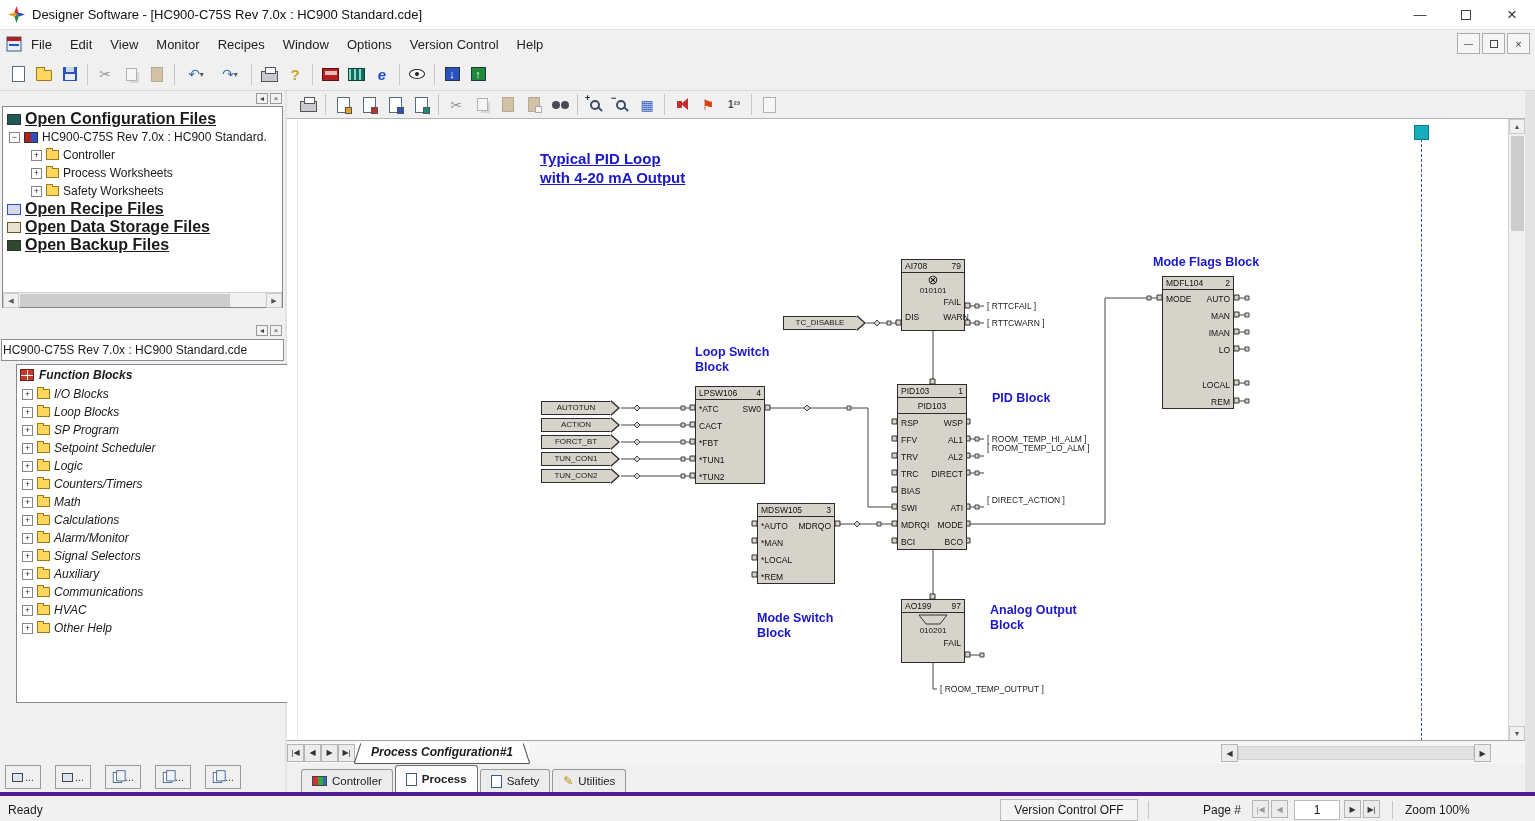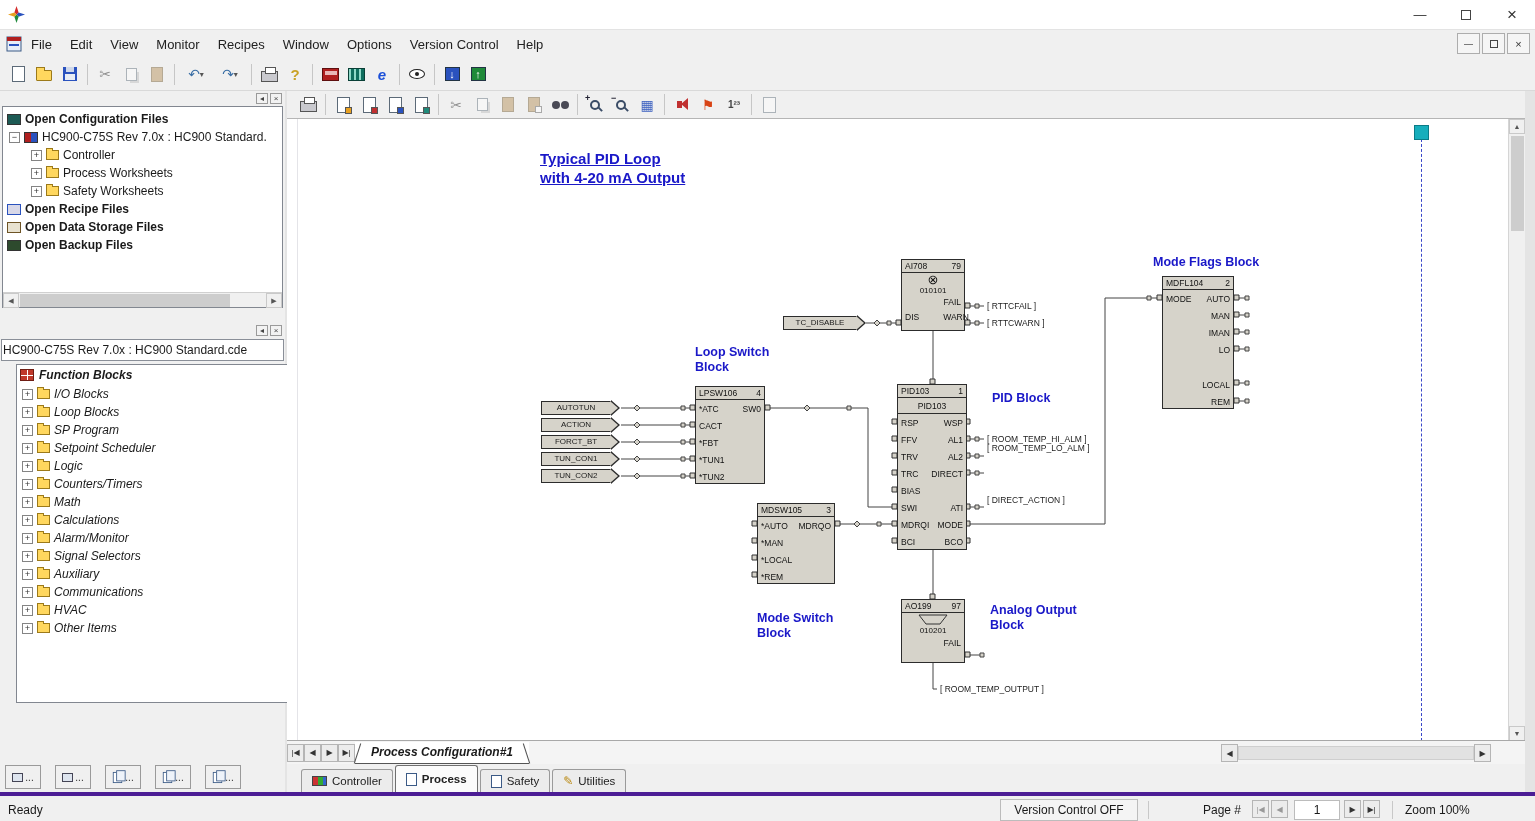--- a/index.html
+++ b/index.html
@@ -52,21 +52,21 @@
   .magsign { position:absolute; font-size:9px; font-weight:bold; left:3px; top:1px; color:#223; }
   .ic-speaker { width:5px; height:7px; background:#c03030; position:relative; margin-right:6px; }
   .ic-speaker:after { content:""; position:absolute; left:4px; top:-3px; border-top:6px solid transparent; border-bottom:6px solid transparent; border-right:7px solid #c03030; }
 
   
   #leftcol { left:0; top:91px; width:285px; height:671px; background:#f0f0f0; }
   .pcap { height:14px; display:flex; justify-content:flex-end; align-items:center; gap:2px; padding-right:3px; }
   .pcapbtn { width:12px; height:11px; border:1px solid #9a9a9a; background:#f2f2f2; font-size:8px; line-height:9px; text-align:center; color:#444; }
   .treebox { background:#fff; border:1px solid #828790; }
   .trow { height:18px; display:flex; align-items:center; gap:4px; white-space:nowrap; overflow:hidden; }
-  .trow b { font-size:12px; }
+  .trow b { font-size:16px;text-decoration:underline; }
   .pbox { width:11px; height:11px; border:1px solid #848484; background:#fff; font-size:9px; line-height:9px; text-align:center; color:#333; flex:none; }
   .fold { width:13px; height:10px; background:#ffd75e; border:1px solid #9c7a1a; position:relative; flex:none; }
   .fold:before { content:""; position:absolute; left:-1px; top:-3px; width:5px; height:2px; background:#ffd75e; border:1px solid #9c7a1a; border-bottom:none; }
   .mini-ic { width:14px; height:11px; flex:none; border:1px solid #333; }
   .hscroll { height:15px; background:#f0f0f0; border-top:1px solid #d0d0d0; display:flex; align-items:center; }
   .scbtn { width:16px; height:15px; background:#f0f0f0; border:1px solid #c9c9c9; font-size:7px; color:#555; text-align:center; line-height:13px; flex:none; }
   .scthumb { background:#cdcdcd; }
   #dochdr { background:#fff; border:1px solid #8a8f98; font-size:12px; line-height:20px; padding-left:1px; white-space:nowrap; overflow:hidden; }
   .fbtitle { height:20px; display:flex; align-items:center; gap:5px; padding-left:3px; }
   .ic-redgrid { width:14px; height:12px; background:#c0392b; border:1px solid #6e1d14;
@@ -118,20 +118,21 @@
 </head>
 <body>
 
 <div id="titlebar" class="abs">
   <svg width="17" height="17" viewBox="0 0 16 16">
     <path d="M8 0 L10 6 L8 8 L6 6 Z" fill="#d42a2a"></path>
       <path d="M16 8 L10 10 L8 8 L10 6 Z" fill="#2a52be"></path>
     <path d="M8 16 L6 10 L8 8 L10 10 Z" fill="#1f8a3a"></path>
       <path d="M0 8 L6 6 L8 8 L6 10 Z" fill="#e8a020"></path>
   </svg>
+  <span class="ttl">Designer Software - [HC900-C75S Rev 7.0x : HC900 Standard.cde]</span>
   <div class="wingrp">
     <div class="winbtn">
         <span>—</span>
       </div>
     <div class="winbtn">
         <span class="restore-box"></span>
       </div>
     <div class="winbtn" style="font-size:17px;">
         <span>×</span>
       </div>
@@ -352,21 +353,21 @@
           <span>Communications</span>
         </div>
       <div class="trow">
           <span class="pbox">+</span>
           <span class="fold"></span>
           <span>HVAC</span>
         </div>
       <div class="trow">
           <span class="pbox">+</span>
           <span class="fold"></span>
-          <span>Other Items</span>
+          <span>Other Help</span>
         </div>
     </div>
   </div>
 </div>
 
 <div id="minibar" class="abs">
   <div class="minibtn">
       <span class="ic-win"></span>
       <span>...</span>
     </div>

